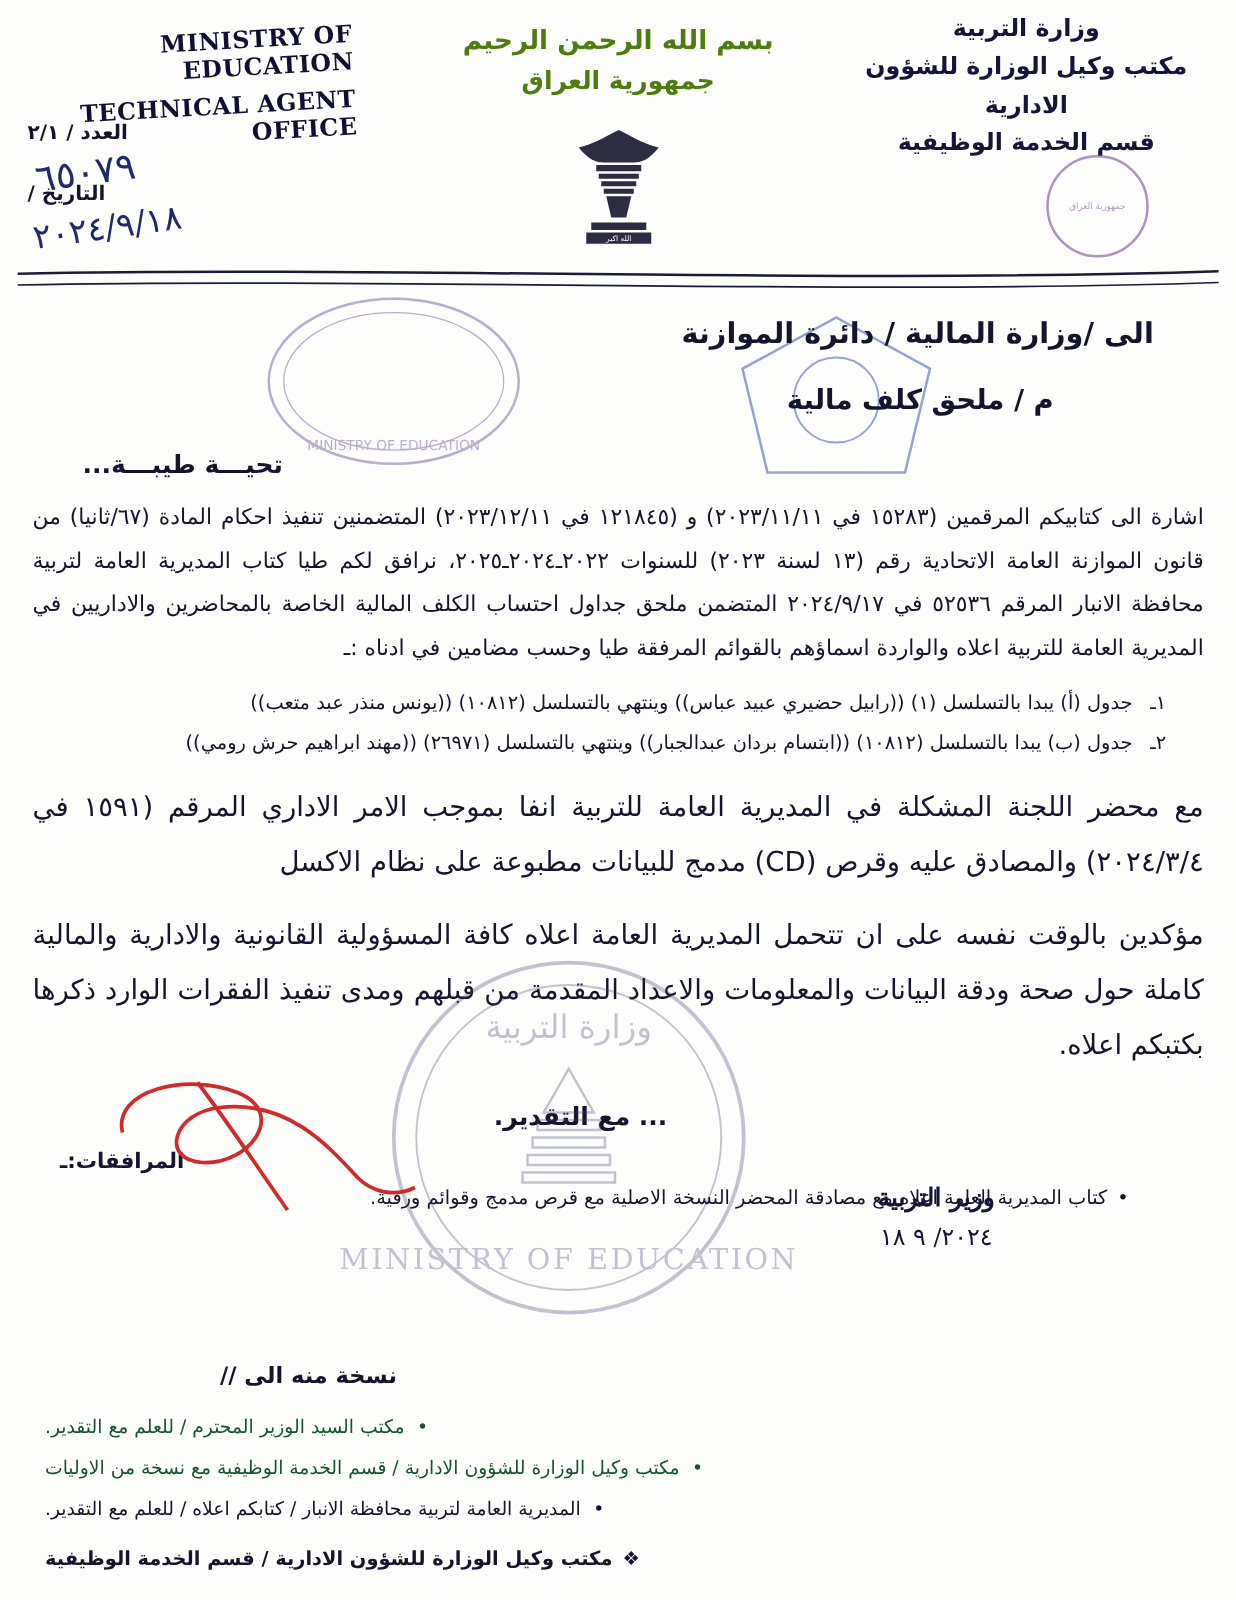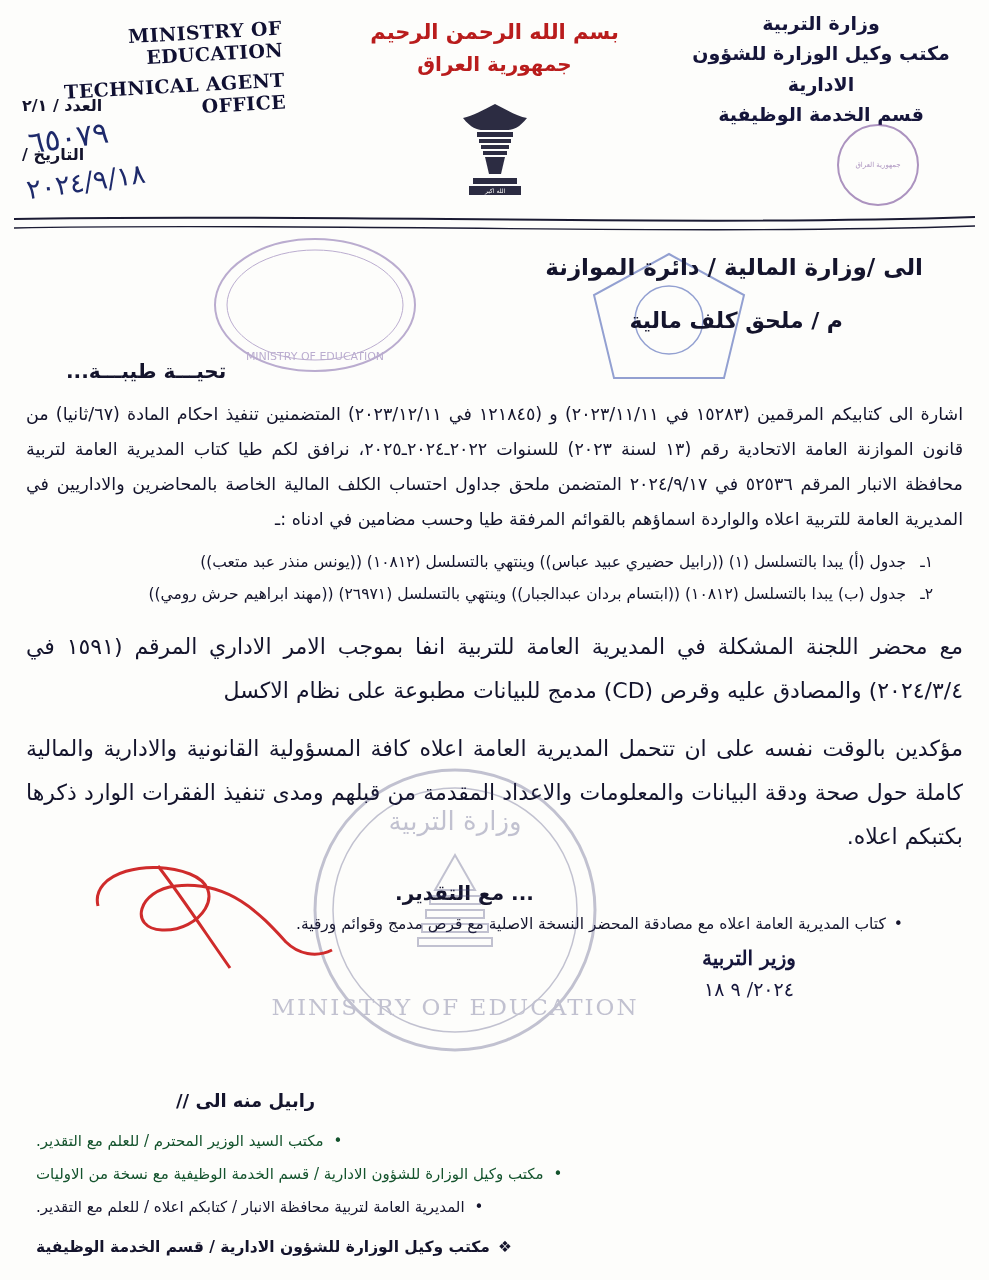--- a/index.html
+++ b/index.html
@@ -35,21 +35,21 @@
     font-size:30px;
     transform:rotate(-8deg);
     display:inline-block;
     letter-spacing:2px;
   }
   .hand.num{position:absolute;left:6px;top:24px;}
   .hand.date{position:absolute;left:4px;top:70px;font-size:27px;}
 
   .bism{
     position:absolute;left:0;right:0;top:16px;text-align:center;
-    font-size:21px;font-weight:700;line-height:1.55;color:#b91c1c;
+    font-size:21px;font-weight:700;line-height:1.55;color:#4d7c0f;
   }
   .bism .b2{font-size:20px;}
 
   .hdr-right{
     position:absolute;right:18px;top:8px;text-align:center;width:300px;
     font-size:19px;font-weight:700;line-height:1.6;color:#15153a;
   }
 
   
   .emblem{
@@ -222,20 +222,21 @@
         <span class="idx">٢ـ</span>
         <span>جدول (ب) يبدا بالتسلسل (١٠٨١٢) ((ابتسام بردان عبدالجبار)) وينتهي بالتسلسل (٢٦٩٧١) ((مهند ابراهيم حرش رومي))</span>
       </li>
     </ol>
 
     <p class="para2">مع محضر اللجنة المشكلة في المديرية العامة للتربية انفا بموجب الامر الاداري المرقم (١٥٩١ في ٢٠٢٤/٣/٤) والمصادق عليه وقرص (CD) مدمج للبيانات مطبوعة على نظام الاكسل</p>
     <p class="para2">مؤكدين بالوقت نفسه على ان تتحمل المديرية العامة اعلاه كافة المسؤولية القانونية والادارية والمالية كاملة حول صحة ودقة البيانات والمعلومات والاعداد المقدمة من قبلهم ومدى تنفيذ الفقرات الوارد ذكرها بكتبكم اعلاه.</p>
 
     <div class="thanks">... مع التقدير.</div>
 
+    <div class="attach-title">المرافقات:ـ</div>
     <ul class="attach">
       <li>كتاب المديرية العامة اعلاه مع مصادقة المحضر النسخة الاصلية مع قرص مدمج وقوائم ورقية.</li>
     </ul>
   </div>
 
   <svg class="big-stamp" viewBox="0 0 450 300">
     <circle cx="225" cy="150" r="140" fill="none" stroke="#3b3b6e" stroke-width="3"></circle>
     <circle cx="225" cy="150" r="122" fill="none" stroke="#3b3b6e" stroke-width="1.5"></circle>
     <text x="225" y="70" font-size="26" fill="#3b3b6e" text-anchor="middle" font-family="DejaVu Sans">وزارة التربية</text>
     <text x="225" y="255" font-size="23" fill="#3b3b6e" text-anchor="middle" font-family="DejaVu Serif" letter-spacing="2">MINISTRY OF EDUCATION</text>
@@ -252,21 +253,21 @@
     <path d="M18 56 C10 22 70 8 110 24 C150 40 120 82 82 80 C48 78 58 40 96 36 C150 30 182 66 206 92 C218 104 236 108 252 100" stroke="#cf2b2b" stroke-width="3" fill="none"></path>
     <path d="M78 16 C104 50 126 84 150 118" stroke="#cf2b2b" stroke-width="3" fill="none"></path>
   </svg>
 
   <div class="sign">
     <div class="n2">وزير التربية</div>
     <div class="n3">٢٠٢٤/ ٩ ١٨</div>
   </div>
 
   <div class="cc">
-    <div class="cc-title">رابيل منه الى //</div>
+    <div class="cc-title">نسخة منه الى //</div>
     <ul class="cc-list">
       <li class="faded">مكتب السيد الوزير المحترم / للعلم مع التقدير.</li>
       <li class="faded">مكتب وكيل الوزارة للشؤون الادارية / قسم الخدمة الوظيفية مع نسخة من الاوليات</li>
       <li>المديرية العامة لتربية محافظة الانبار / كتابكم اعلاه / للعلم مع التقدير.</li>
     </ul>
     <div class="cc-last">مكتب وكيل الوزارة للشؤون الادارية / قسم الخدمة الوظيفية</div>
   </div>
 
 </div>
 

